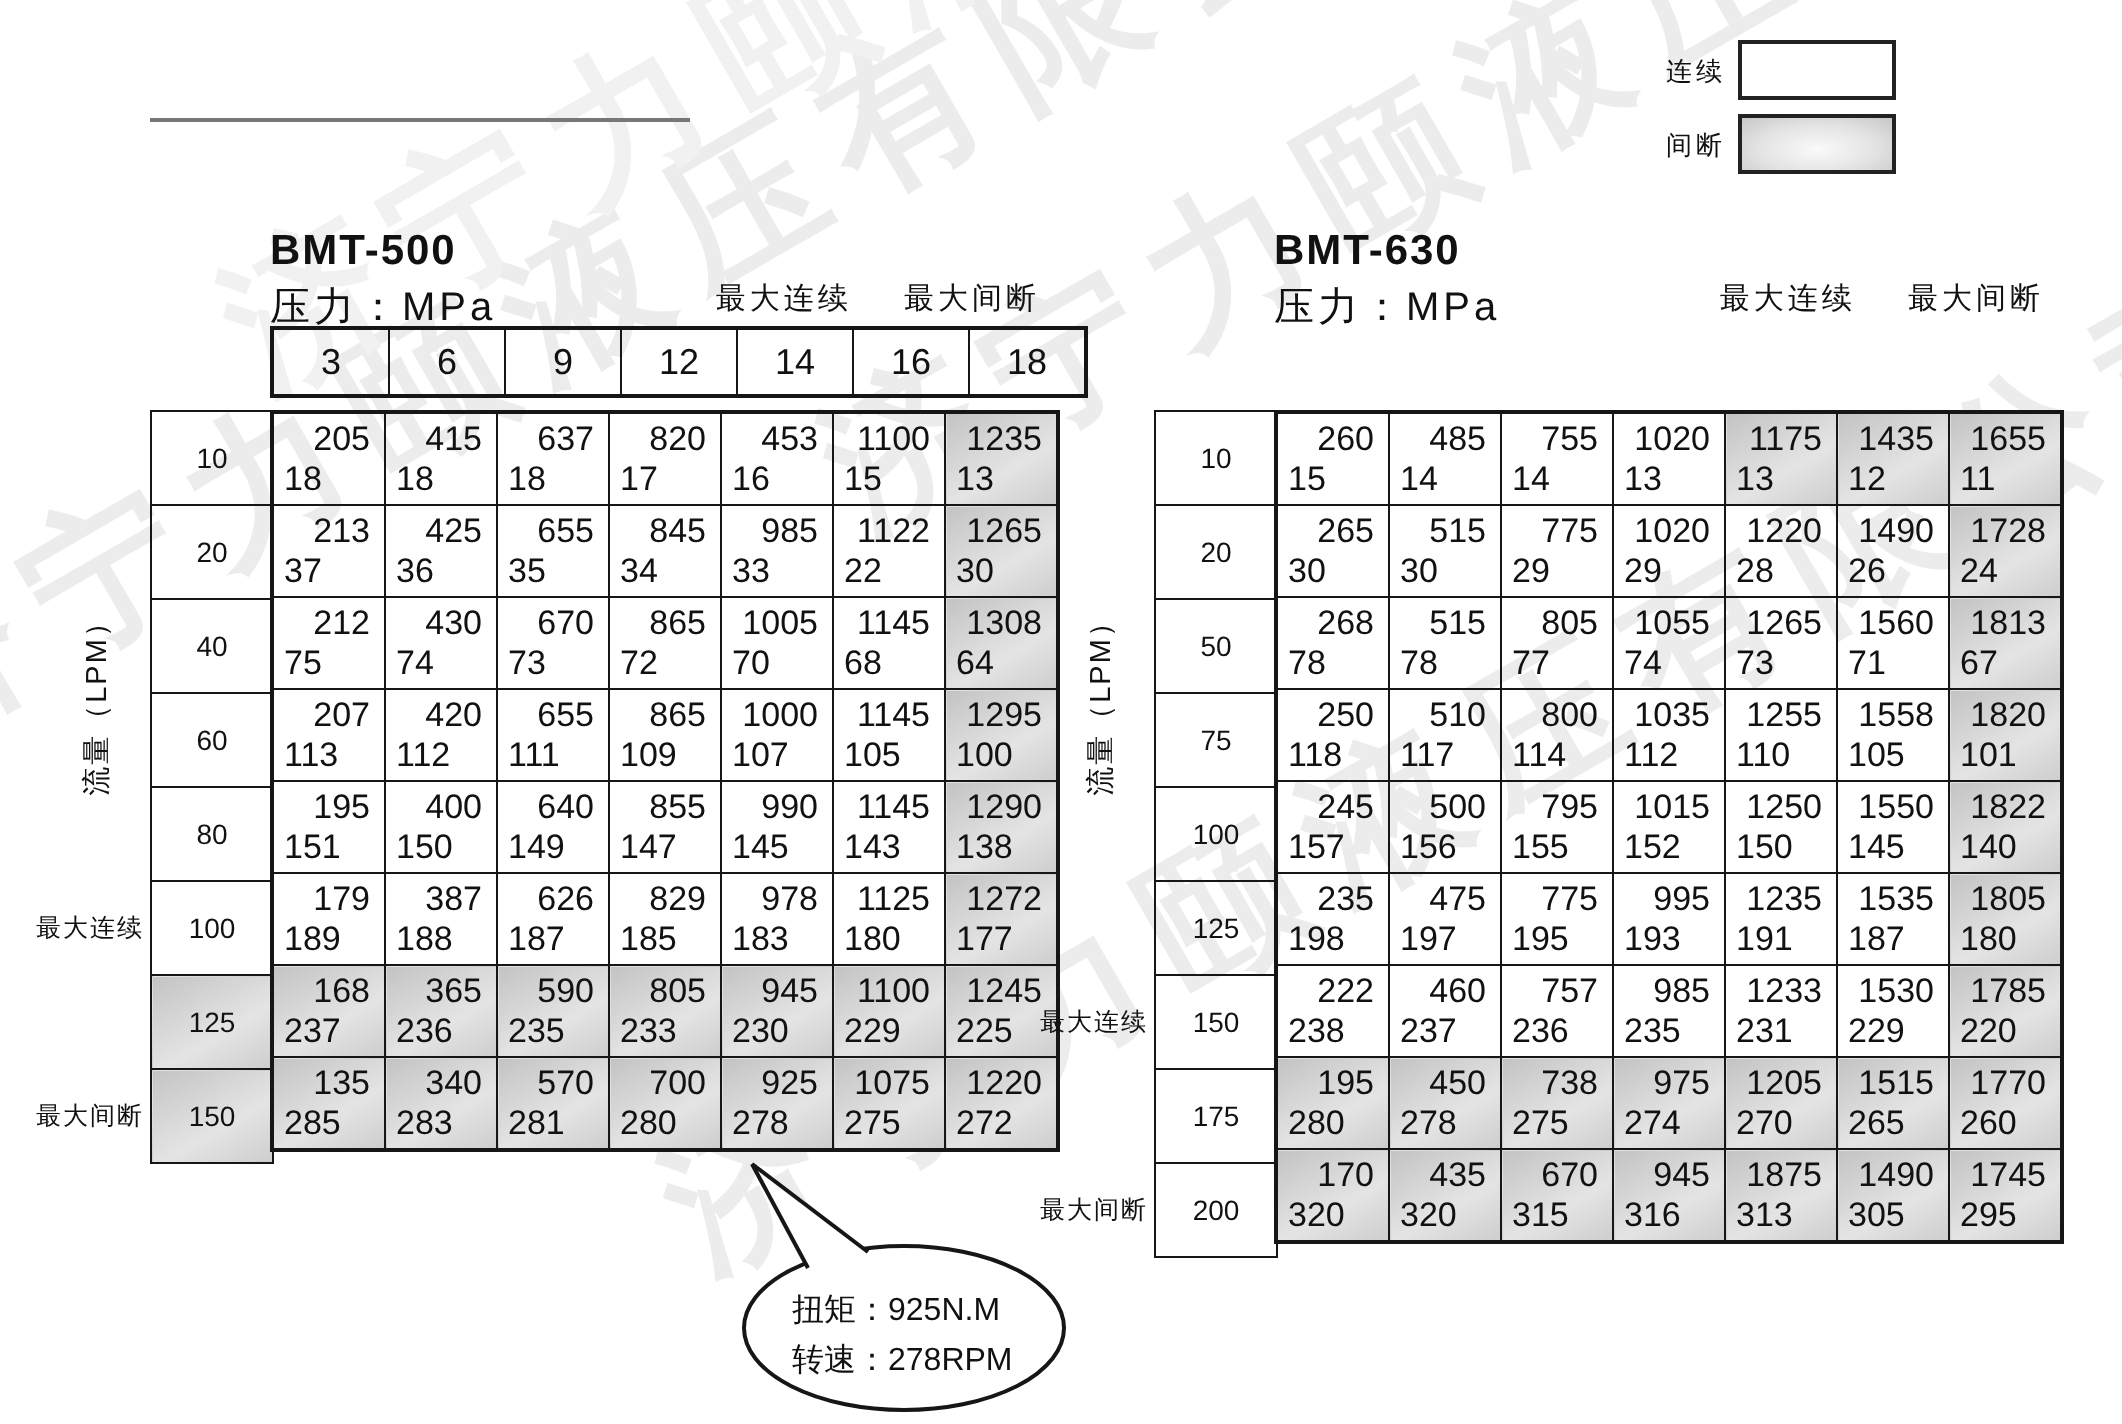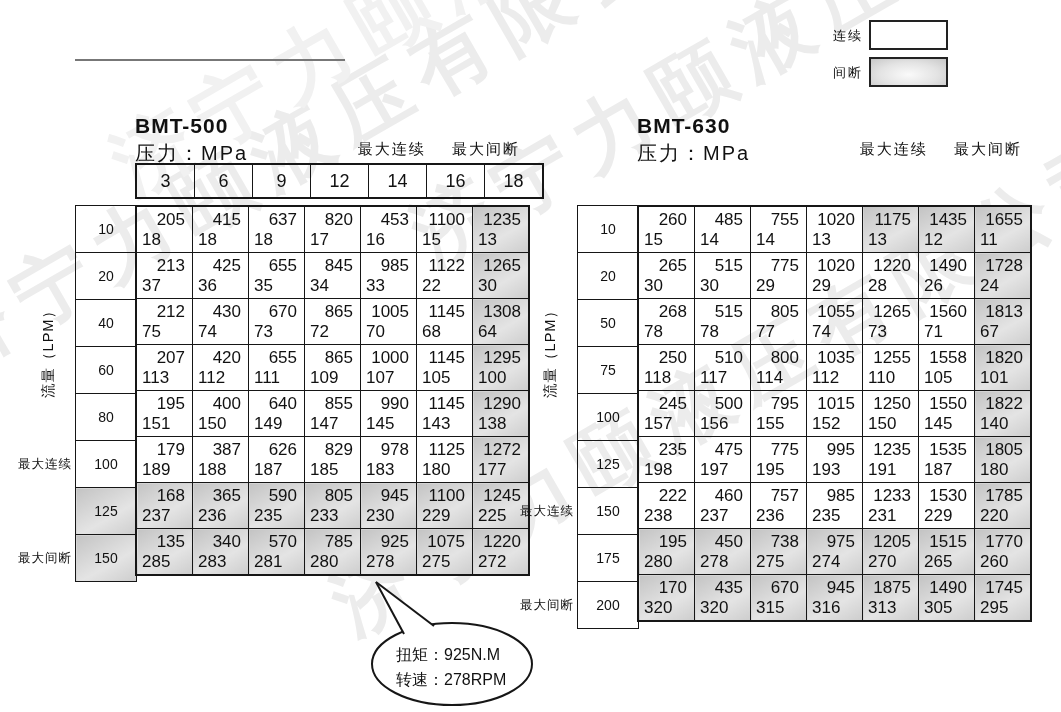--- a/index.html
+++ b/index.html
@@ -378,21 +378,21 @@
             </td>
             <td class="shaded">
               <div class="tq">340</div>
               <div class="sp">283</div>
             </td>
             <td class="shaded">
               <div class="tq">570</div>
               <div class="sp">281</div>
             </td>
             <td class="shaded">
-              <div class="tq">785</div>
+              <div class="tq">700</div>
               <div class="sp">280</div>
             </td>
             <td class="shaded">
               <div class="tq">925</div>
               <div class="sp">278</div>
             </td>
             <td class="shaded">
               <div class="tq">1075</div>
               <div class="sp">275</div>
             </td>

